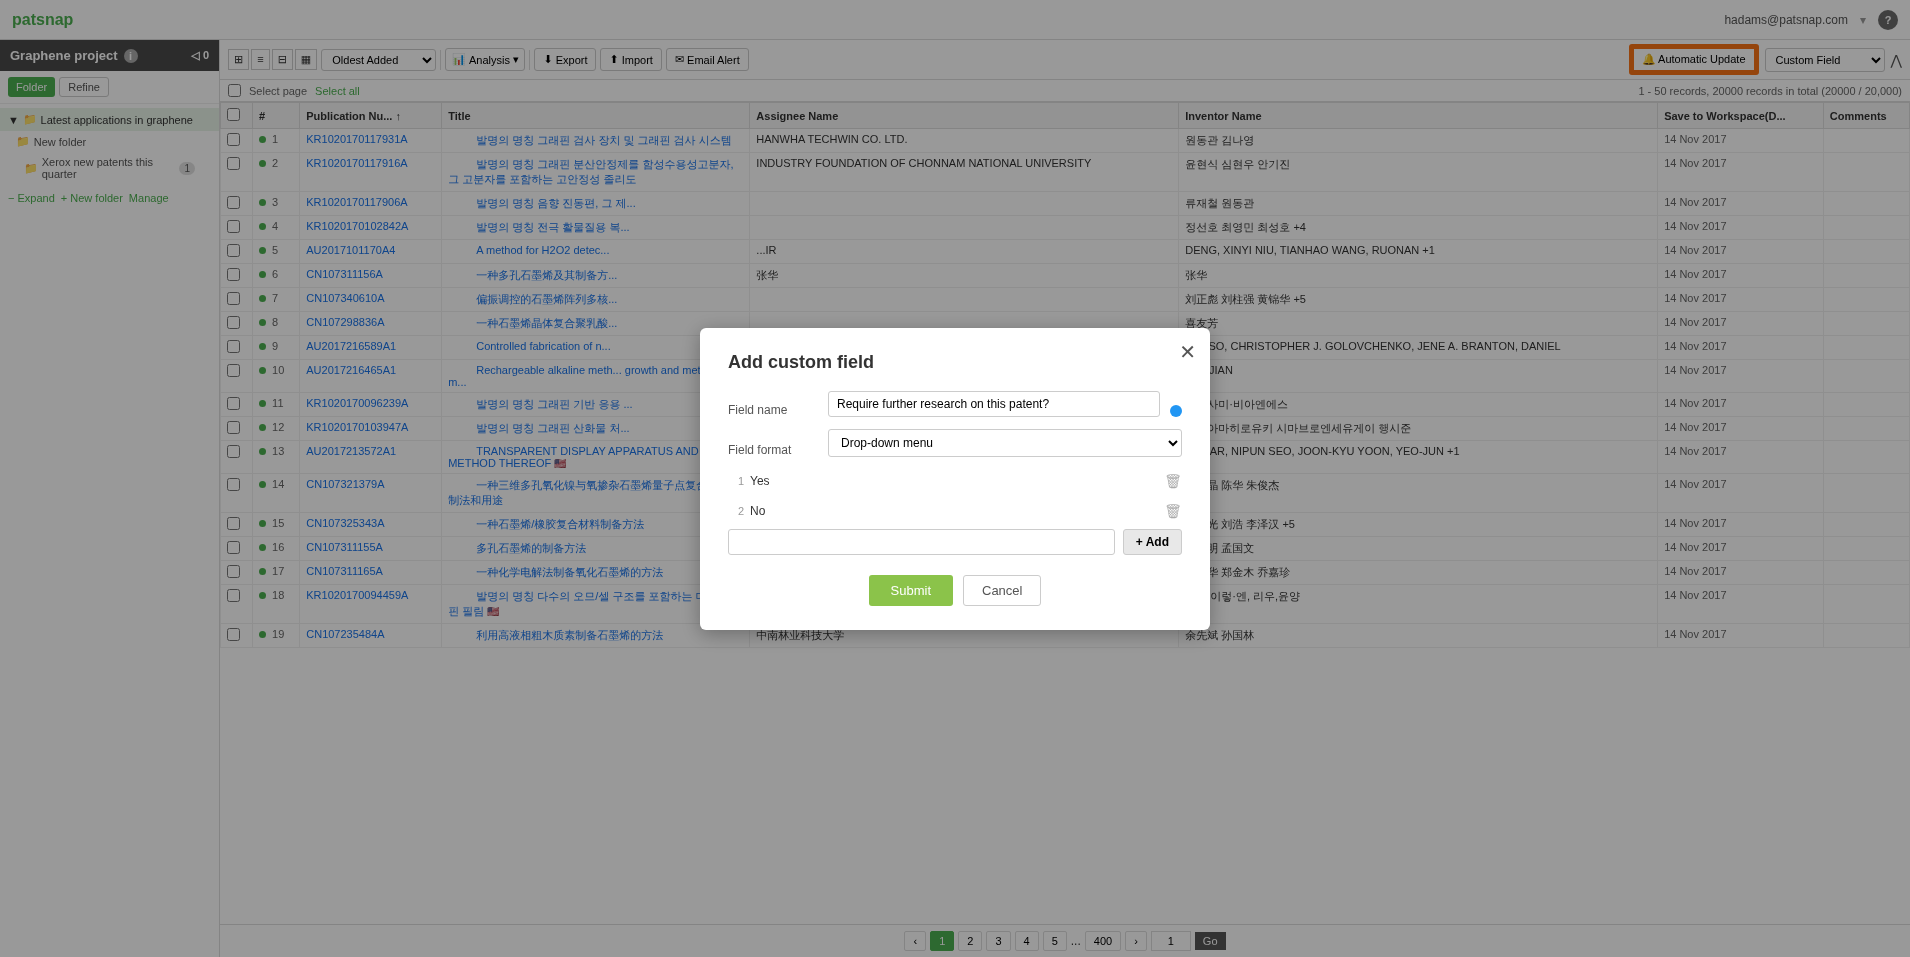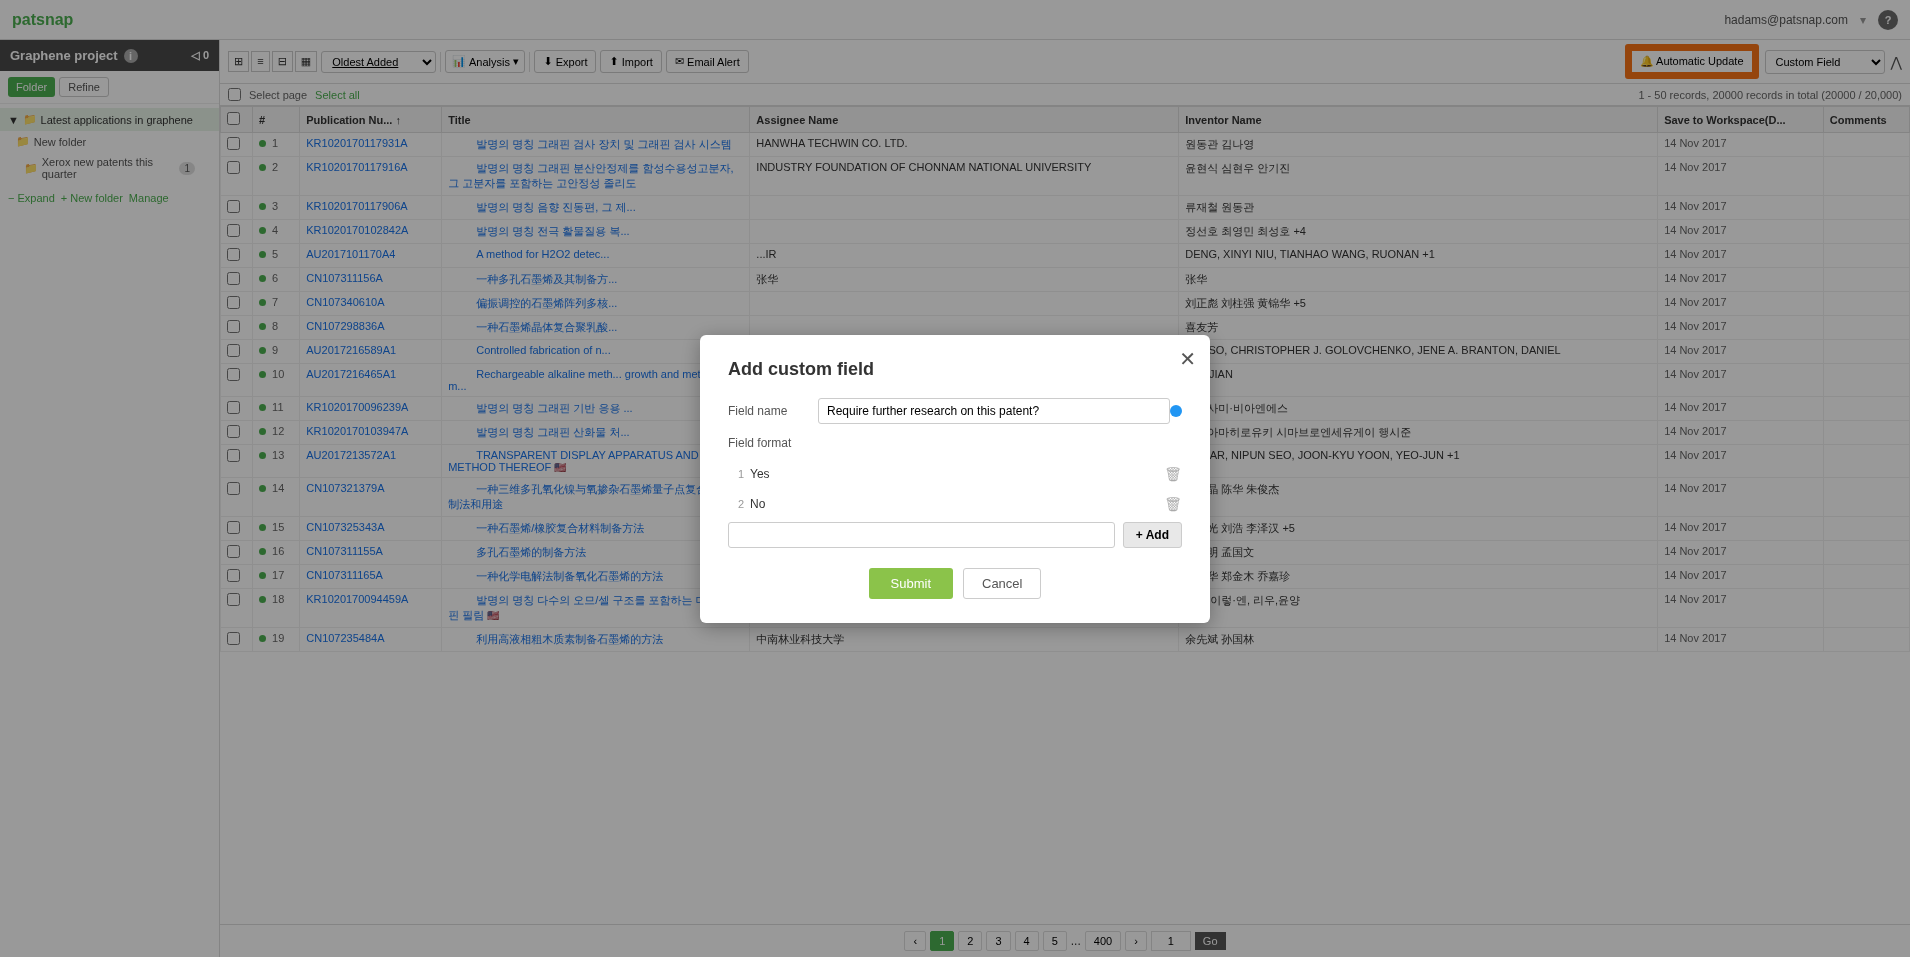--- a/index.html
+++ b/index.html
@@ -141,34 +141,33 @@
       display: flex; align-items: center; gap: 3px;
     }
     .view-icons { display: flex; gap: 2px; }
     .view-icon { border: 1px solid #ccc; padding: 3px 5px; cursor: pointer; font-size: 11px; }
     .sort-select {
       border: 1px solid #ccc;
       border-radius: 3px;
       padding: 3px 6px;
       font-size: 11px;
       background: #fff;
-      text-decoration: underline;
     }
     .toolbar-sep { width: 1px; background: #ddd; height: 20px; }
     .btn-export, .btn-import, .btn-email {
       background: #fff;
       border: 1px solid #ccc;
       padding: 4px 8px;
       border-radius: 3px;
       cursor: pointer;
       font-size: 11px;
     }
     .auto-update-btn {
       background: #fff;
-      border: 7px solid #f97316;
+      border: 5px solid #f97316;
       padding: 4px 8px;
       border-radius: 3px;
       cursor: pointer;
       font-size: 11px;
     }
     .custom-field-select {
       border: 1px solid #ccc;
       border-radius: 3px;
       padding: 4px 6px;
       font-size: 11px;
@@ -279,22 +278,23 @@
       position: absolute;
       top: 12px; right: 14px;
       background: none;
       border: none;
       font-size: 20px;
       cursor: pointer;
       color: #555;
     }
     .field-row {
       display: flex;
-      align-items: center;
+      align-items: flex-end;
       margin-bottom: 12px;
+      gap: 10px;
     }
     .field-label {
       font-size: 12px;
       color: #555;
       width: 90px;
       flex-shrink: 0;
     }
     .field-name-input {
       flex: 1;
       border: 1px solid #ccc;
@@ -831,20 +831,26 @@
     <button class="modal-close">✕</button>
 
     <div class="field-row">
       <span class="field-label">Field name</span>
       <input type="text" class="field-name-input" value="Require further research on this patent?" style="">
       <div class="field-indicator"></div>
     </div>
 
     <div class="field-row">
       <span class="field-label">Field format</span>
+      <select class="field-format-select">
+        <option>Drop-down menu</option>
+        <option>Text</option>
+        <option>Date</option>
+        <option>Number</option>
+      </select>
     </div>
 
     <div class="options-list">
       <div class="option-row">
         <span class="option-num">1</span>
         <span class="option-text">Yes</span>
         <span class="delete-icon">🗑</span>
       </div>
       <div class="option-row">
         <span class="option-num">2</span>

